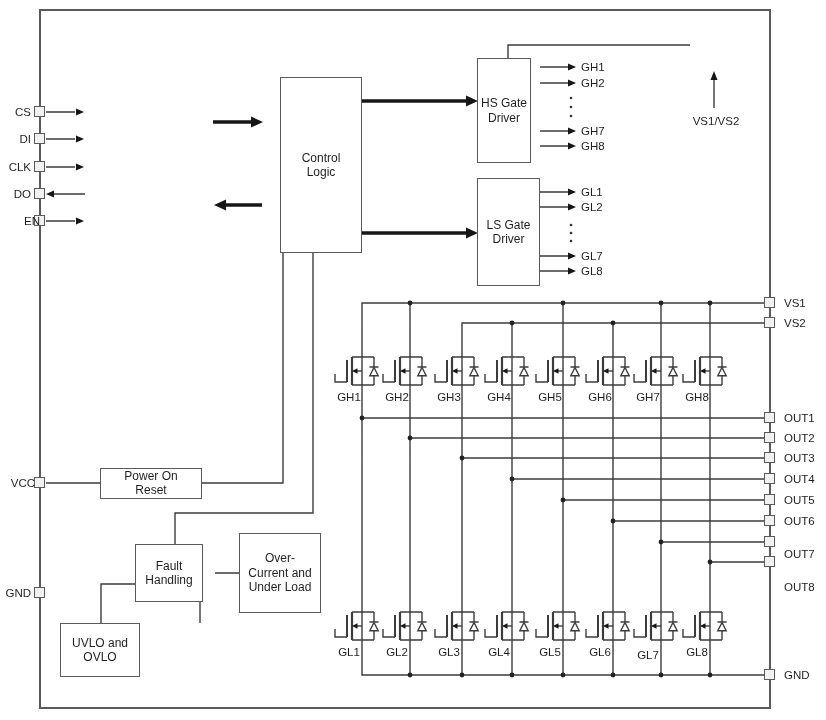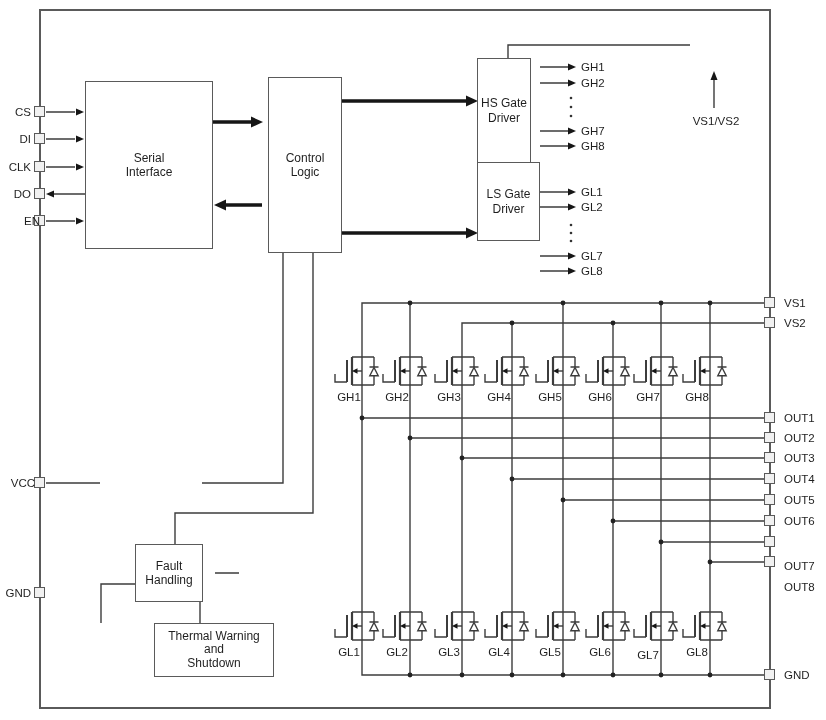--- a/index.html
+++ b/index.html
@@ -140,44 +140,48 @@
     <use href="#nmos" transform="translate(362,612)"></use>
     <use href="#nmos" transform="translate(410,612)"></use>
     <use href="#nmos" transform="translate(462,612)"></use>
     <use href="#nmos" transform="translate(512,612)"></use>
     <use href="#nmos" transform="translate(563,612)"></use>
     <use href="#nmos" transform="translate(613,612)"></use>
     <use href="#nmos" transform="translate(661,612)"></use>
     <use href="#nmos" transform="translate(710,612)"></use>
   </svg>
 
-  <div class="block" style="left:85px;top:81px;width:128px;height:168px">
-    <div>Serial</div>
-    <div>Interface</div>
-  </div>
-  <div class="block" style="left:268px;top:77px;width:74px;height:176px">
+  <div class="block" style="left:280px;top:77px;width:82px;height:176px">
     <div>Control</div>
     <div>Logic</div>
   </div>
   <div class="block" style="left:477px;top:58px;width:54px;height:105px">
     <div>HS Gate</div>
     <div>Driver</div>
   </div>
-  <div class="block" style="left:477px;top:162px;width:63px;height:79px">
+  <div class="block" style="left:477px;top:178px;width:63px;height:108px">
     <div>LS Gate</div>
     <div>Driver</div>
+  </div>
+  <div class="block" style="left:100px;top:468px;width:102px;height:31px;line-height:13.5px">
+    <div>Power On</div>
+    <div>Reset</div>
   </div>
   <div class="block" style="left:135px;top:544px;width:68px;height:58px">
     <div>Fault</div>
     <div>Handling</div>
   </div>
-  <div class="block" style="left:154px;top:623px;width:120px;height:54px;line-height:13.5px">
-    <div>Thermal Warning</div>
-    <div>and</div>
-    <div>Shutdown</div>
+  <div class="block" style="left:239px;top:533px;width:82px;height:80px">
+    <div>Over-</div>
+    <div>Current and</div>
+    <div>Under Load</div>
+  </div>
+  <div class="block" style="left:60px;top:623px;width:80px;height:54px">
+    <div>UVLO and</div>
+    <div>OVLO</div>
   </div>
 
   <div class="pin" style="left:34px;top:106px"></div>
   <div class="lbl r" style="left:0;width:31px;top:105px">CS</div>
   <div class="pin" style="left:34px;top:133px"></div>
   <div class="lbl r" style="left:0;width:31px;top:132px">DI</div>
   <div class="pin" style="left:34px;top:161px"></div>
   <div class="lbl r" style="left:0;width:31px;top:160px">CLK</div>
   <div class="pin" style="left:34px;top:188px"></div>
   <div class="lbl r" style="left:0;width:31px;top:187px">DO</div>
@@ -198,21 +202,21 @@
   <div class="lbl" style="left:784px;top:431px">OUT2</div>
   <div class="pin" style="left:764px;top:452px"></div>
   <div class="lbl" style="left:784px;top:451px">OUT3</div>
   <div class="pin" style="left:764px;top:473px"></div>
   <div class="lbl" style="left:784px;top:472px">OUT4</div>
   <div class="pin" style="left:764px;top:494px"></div>
   <div class="lbl" style="left:784px;top:493px">OUT5</div>
   <div class="pin" style="left:764px;top:515px"></div>
   <div class="lbl" style="left:784px;top:514px">OUT6</div>
   <div class="pin" style="left:764px;top:536px"></div>
-  <div class="lbl" style="left:784px;top:559px">OUT7</div>
+  <div class="lbl" style="left:784px;top:547px">OUT7</div>
   <div class="pin" style="left:764px;top:556px"></div>
   <div class="lbl" style="left:784px;top:580px">OUT8</div>
   <div class="pin" style="left:764px;top:669px"></div>
   <div class="lbl" style="left:784px;top:668px">GND</div>
 
   <div class="lbl" style="left:581px;top:60px">GH1</div>
   <div class="lbl" style="left:581px;top:76px">GH2</div>
   <div class="lbl" style="left:581px;top:124px">GH7</div>
   <div class="lbl" style="left:581px;top:139px">GH8</div>
   <div class="lbl" style="left:581px;top:185px">GL1</div>

